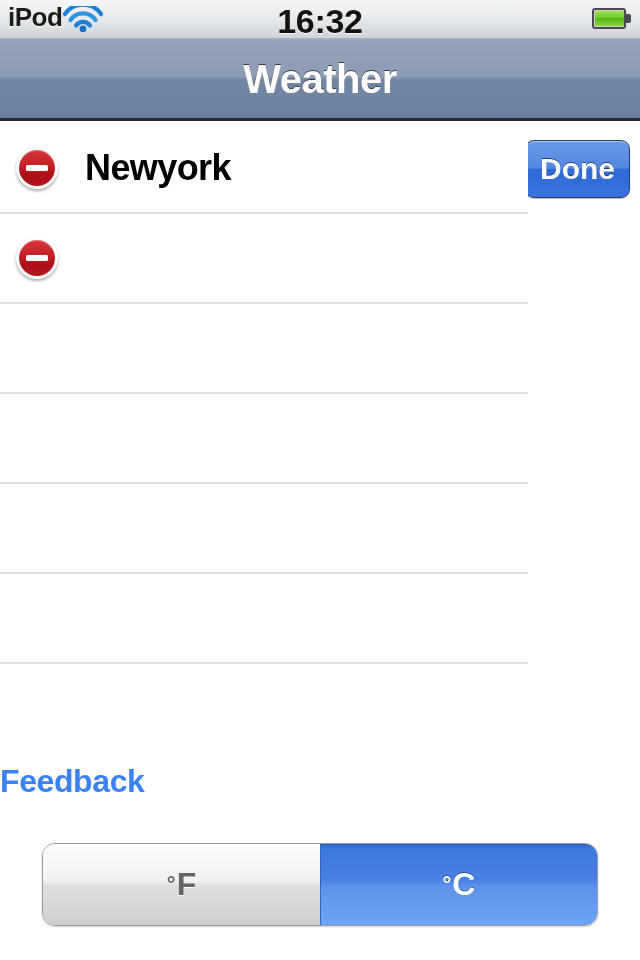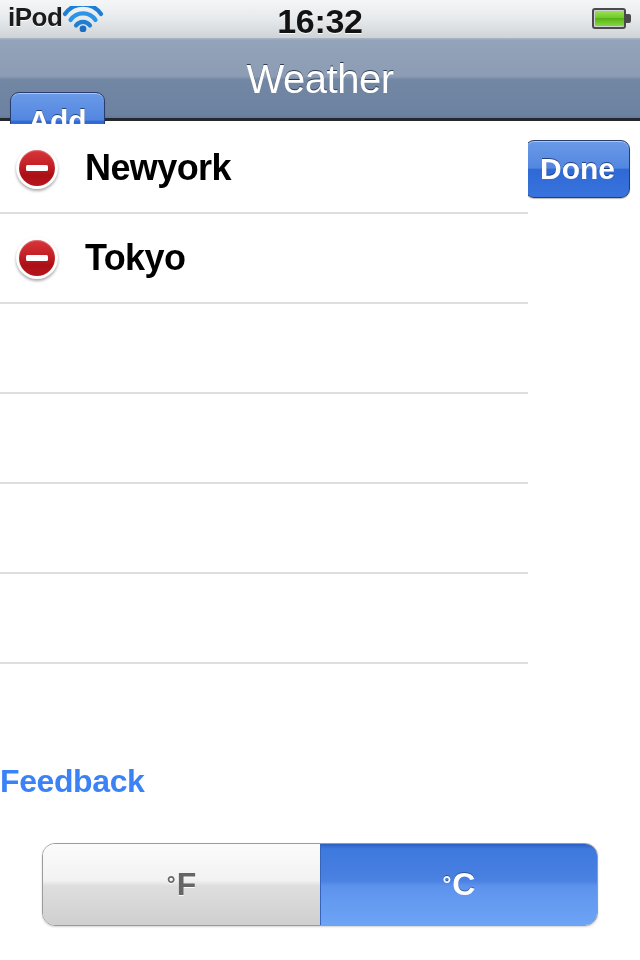--- a/index.html
+++ b/index.html
@@ -60,21 +60,21 @@
   .nav-bar {
     position:absolute; left:0; top:38px;
     width:640px; height:83px;
     background:linear-gradient(to bottom,
       #a9b6c8 0%, #93a3b9 3%, #8b9cb4 48%, #7287a4 52%, #6d82a0 96%, #64799a 100%);
     border-bottom:3px solid #25282c;
   }
   .nav-title {
     position:absolute; left:0; right:0; top:0; height:83px;
     display:flex; align-items:center; justify-content:center;
-    font-size:40px; font-weight:normal; color:#ffffff;
+    font-size:40px; font-weight:bold; color:#ffffff;
     text-shadow:0 -1.5px 0 rgba(30,42,60,0.85);
     letter-spacing:-0.5px;
   }
   .nav-btn {
     position:absolute; top:54px;
     height:58px;
     border:1px solid #2a3c6b;
     border-radius:9px;
     background:linear-gradient(to bottom,
       #6a9ae8 0%, #5387e0 48%, #2f69d6 51%, #3973dd 100%);
@@ -203,21 +203,20 @@
 
     <div class="sb-battery">
       <div class="batt-body">
           <div class="batt-fill"></div>
         </div>
       <div class="batt-cap"></div>
     </div>
   </div>
 
   <div class="nav-bar">
-    <div class="nav-btn left">Add</div>
     <div class="nav-title">Weather</div>
     <div class="nav-btn right">Done</div>
   </div>
 
   <div class="table-view">
 
     <div class="row">
       <div class="delete-btn">
         <div class="delete-inner">
             <div class="delete-minus"></div>
@@ -231,21 +230,20 @@
       </div>
     </div>
 
 
     <div class="row">
       <div class="delete-btn">
         <div class="delete-inner">
             <div class="delete-minus"></div>
           </div>
       </div>
-      <div class="row-label">Tokyo</div>
       <div class="reorder">
         <div class="reorder-bar"></div>
           <div class="reorder-bar"></div>
           <div class="reorder-bar"></div>
       </div>
     </div>
 
     <div class="row empty"></div>
     <div class="row empty"></div>
     <div class="row empty"></div>

